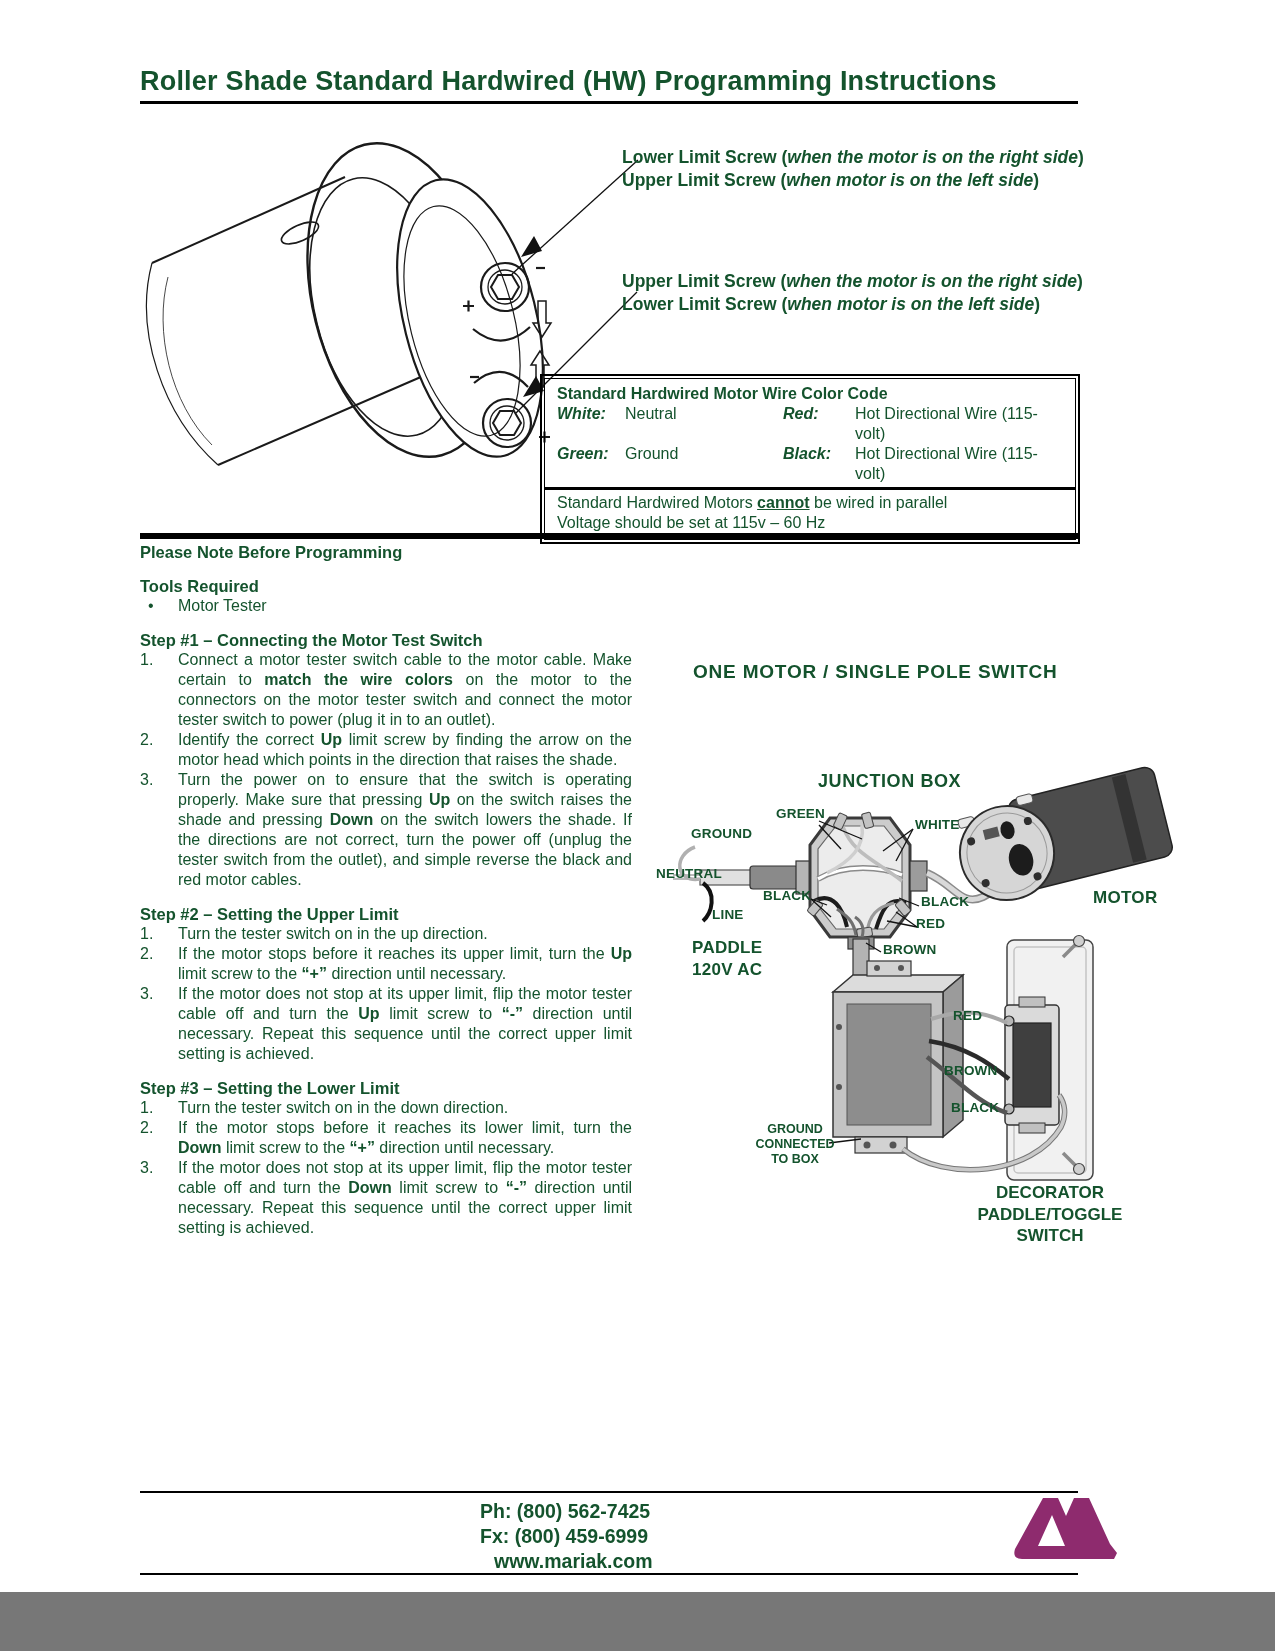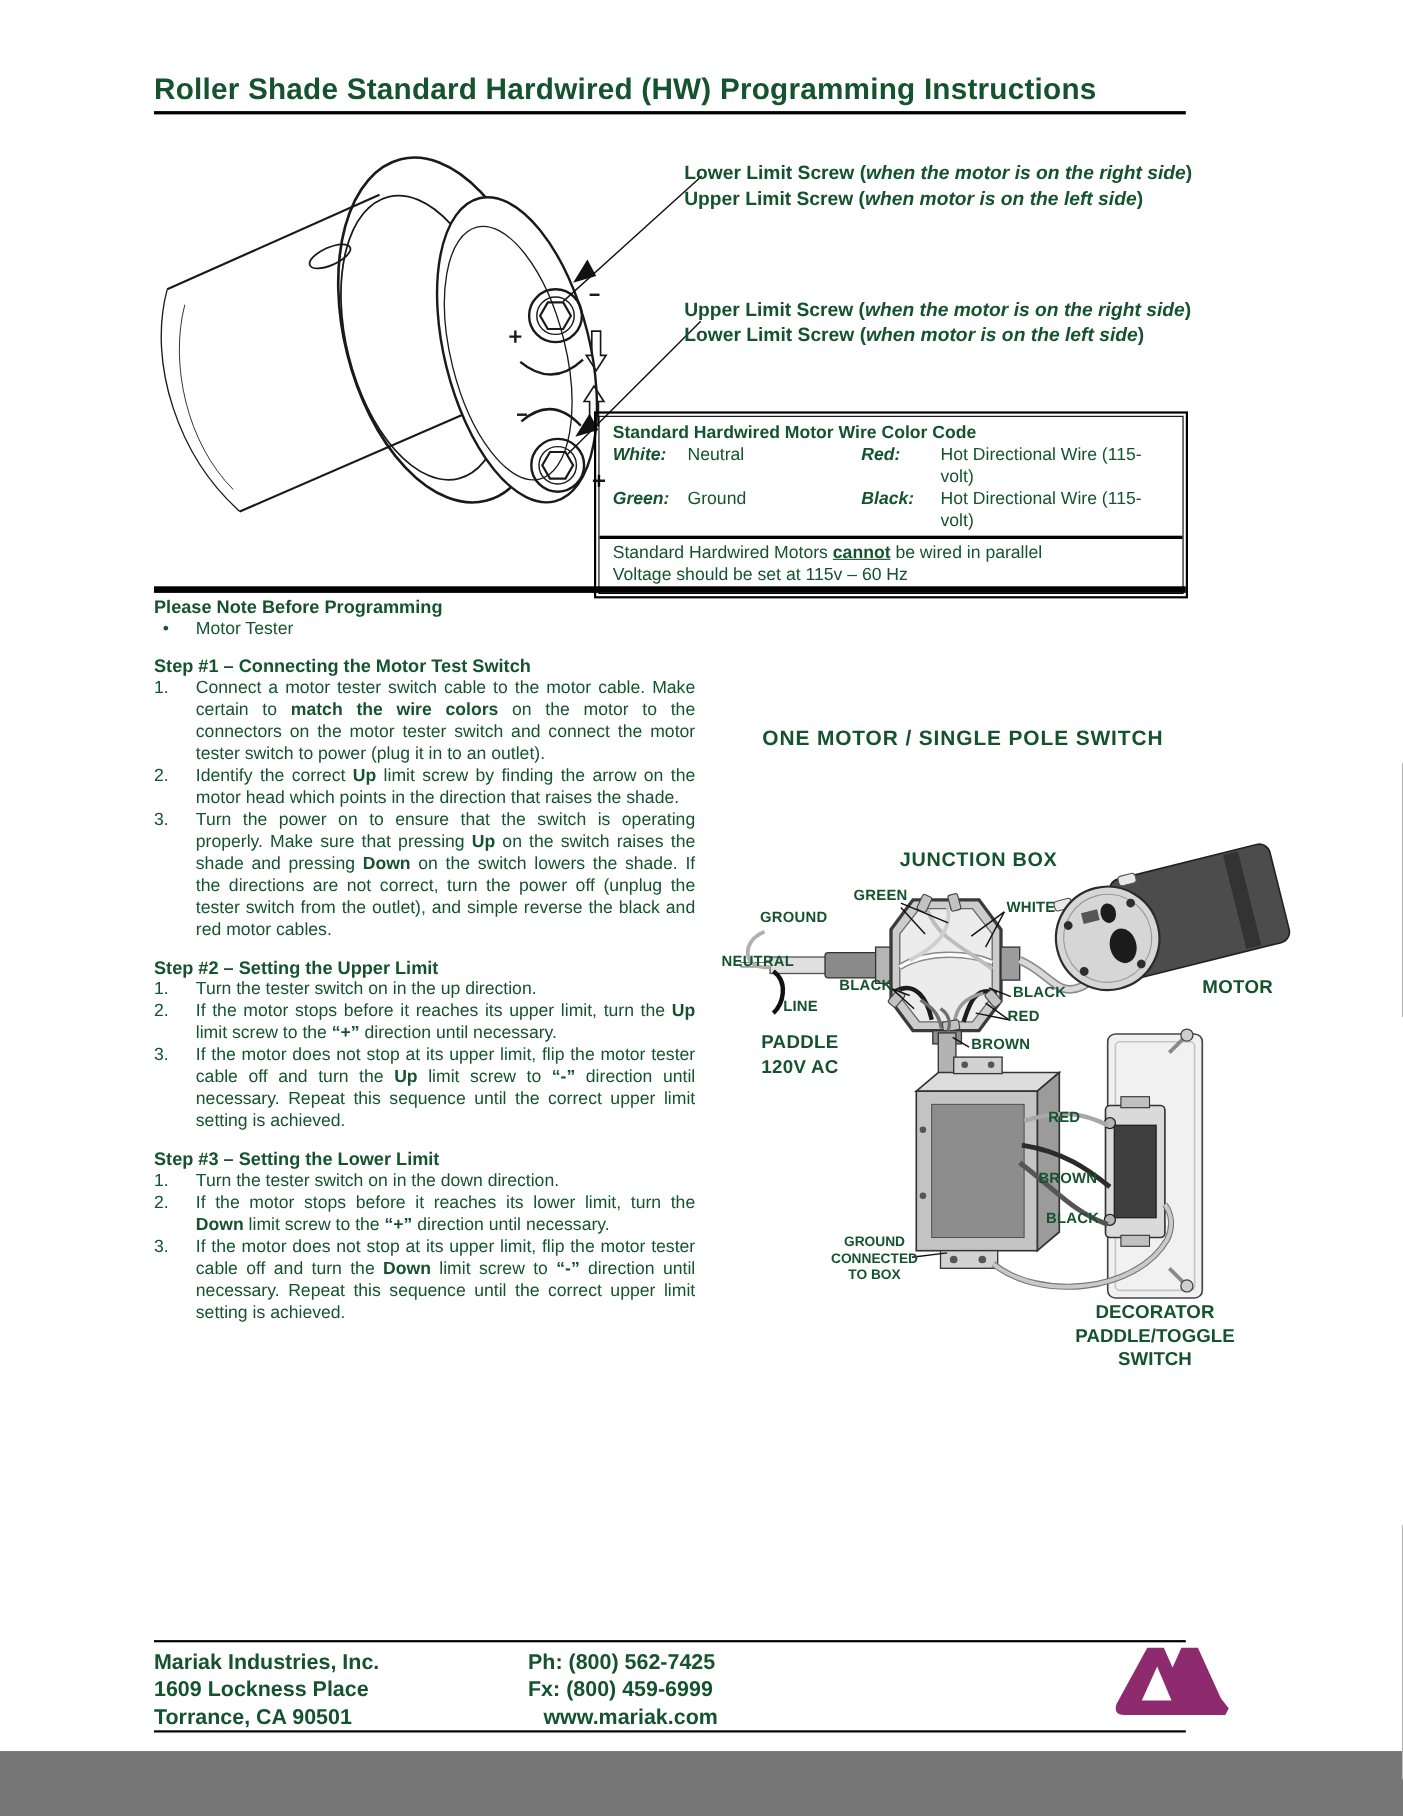--- a/index.html
+++ b/index.html
@@ -120,20 +120,21 @@
       <div>Voltage should be set at 115v – 60 Hz</div>
     </div>
   </div>
 
   <div class="abs rule" style="left:140px;top:533px;width:938px;height:6px;"></div>
 
   <div class="abs instr" style="left:140px;top:542px;">
 
     <h3 class="first">Please Note Before Programming</h3>
 
+    <h3>Tools Required</h3>
     <ul>
       <li>Motor Tester</li>
     </ul>
 
     <h3>Step #1 – Connecting the Motor Test Switch</h3>
     <ol>
       <li>Connect a motor tester switch cable to the motor cable.  Make certain to <b>match the wire colors</b> on the motor to the connectors on the motor tester switch and connect the motor tester switch to power (plug it in to an outlet).</li>
       <li>Identify the correct <b>Up</b> limit screw by finding the arrow on the motor head which points in the direction that raises the shade.</li>
       <li>Turn the power on to ensure that the switch is operating properly.  Make sure that pressing <b>Up</b> on the switch raises the shade and pressing <b>Down</b> on the switch lowers the shade.  If the directions are not correct, turn the power off (unplug the tester switch from the outlet), and simple reverse the black and red motor cables.</li>
     </ol>
@@ -275,25 +276,20 @@
   <div class="abs dl dl-sm" style="left:944px;top:1063px;">BROWN</div>
   <div class="abs dl dl-sm" style="left:951px;top:1100px;">BLACK</div>
   <div class="abs dl dl-c" style="left:740px;top:1122px;width:110px;font-size:12.5px;line-height:15px;white-space:pre-line;">GROUND
 CONNECTED
 TO BOX</div>
   <div class="abs dl dl-c" style="left:950px;top:1182px;width:200px;font-size:17px;line-height:21.5px;white-space:pre-line;">DECORATOR
 PADDLE/TOGGLE
 SWITCH</div>
 
   <div class="abs rule" style="left:140px;top:1491px;width:938px;height:2px;"></div>
-  <div class="abs" style="left:140px;top:1499px;">
-    <div class="f-line">Mariak Industries, Inc.</div>
-    <div class="f-line">1609 Lockness Place</div>
-    <div class="f-line">Torrance, CA 90501</div>
-  </div>
   <div class="abs" style="left:480px;top:1499px;">
     <div class="f-line">Ph:  (800) 562-7425</div>
     <div class="f-line">Fx:  (800) 459-6999</div>
     <div class="f-line" style="padding-left:14px;text-align:center;">www.mariak.com</div>
   </div>
   <svg class="abs" style="left:1010px;top:1496px;" width="112" height="70" viewBox="0 0 112 70">
     <path id="logo-m" fill-rule="evenodd" d="M 33,2 L 48,2 L 56,20 L 64,2 L 79,2 L 100,48 L 107,57 L 104,63 L 12,63 Q 2,63 5,53 Z
              M 28,50 L 42,19 L 55,50 Z" fill="#8e2b6e"></path>
   </svg>
   <div class="abs rule" style="left:140px;top:1573px;width:938px;height:2px;"></div>

